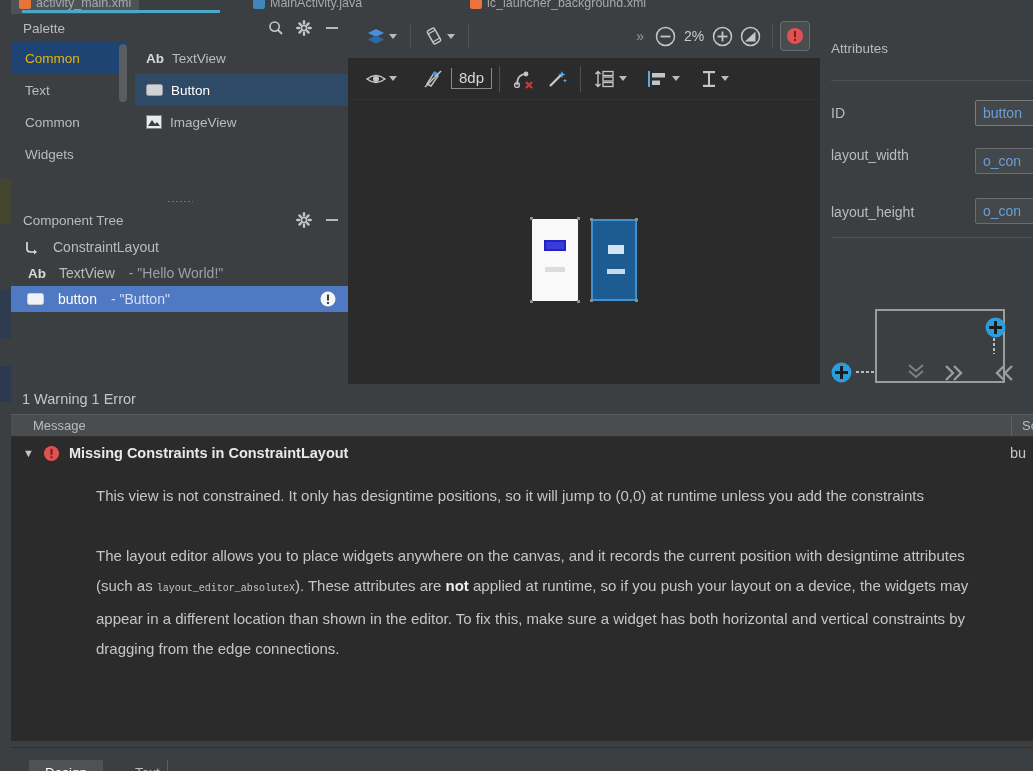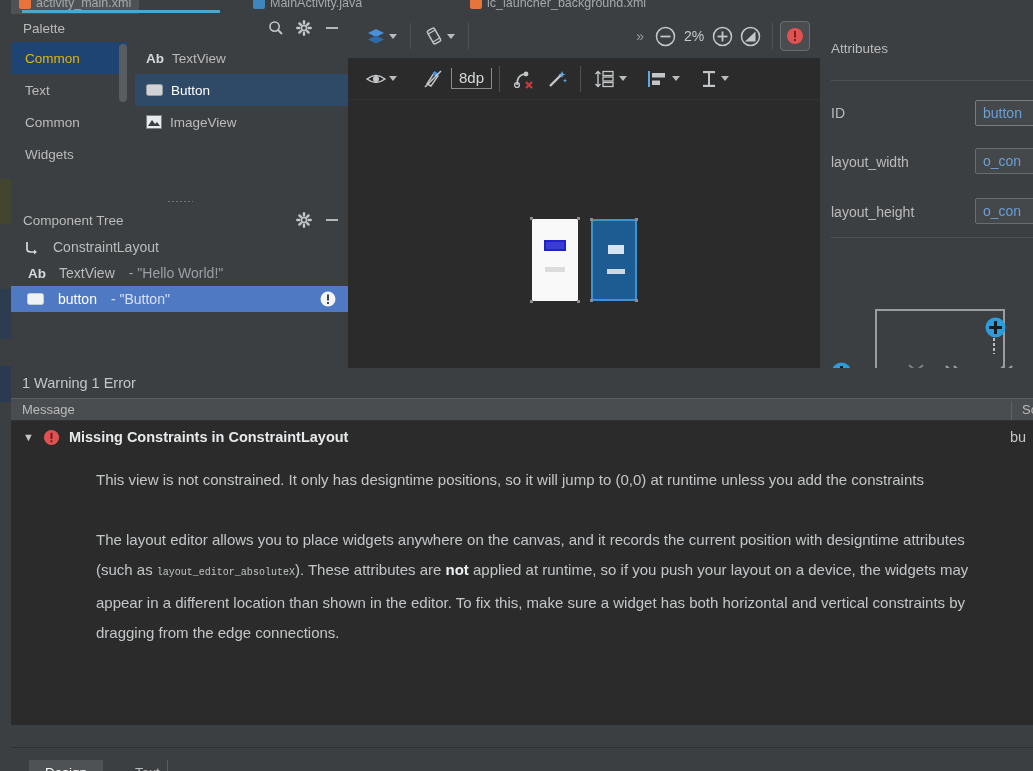--- a/index.html
+++ b/index.html
@@ -142,28 +142,28 @@
 
   
   .cwidget { position: absolute; left: 0; top: 210px; width: 213px; height: 164px; }
   .cw-box { position: absolute; left: 55px; top: 65px; width: 130px; height: 74px; border: 2px solid #9a9d9f; }
   .cw-anchor { position: absolute; width: 21px; height: 21px; }
   .cw-dots { position: absolute; height: 4px;
              background-image: radial-gradient(#b9bcbd 40%, transparent 41%);
              background-size: 5px 4px; }
 
   
-  .problems { position: absolute; left: 11px; top: 368px; width: 1022px; height: 357px; background: #3c3f41; }
+  .problems { position: absolute; left: 11px; top: 384px; width: 1022px; height: 357px; background: #3c3f41; }
   .prob-title { height: 30px; display: flex; align-items: center; padding-left: 11px; font-size: 14.5px; color: #c3c6c8; }
   .prob-colhdr {
     position: absolute; left: 0; top: 30px; width: 1022px; height: 23px;
     background: #4a4d4f; border-top: 1px solid #5a5d5f; border-bottom: 1px solid #2f3133;
     display: flex; align-items: center;
   }
-  .prob-colhdr .ch { font-size: 13px; color: #bbbbbb; padding-left: 11px; }
+  .prob-colhdr .ch { font-size: 13px; color: #bbbbbb; padding-left: 22px; }
   .prob-colhdr .chsep { position: absolute; left: 1000px; top: 2px; width: 1px; height: 19px; background: #5f6264; }
   .prob-colhdr .ch2 { position: absolute; left: 1011px; font-size: 13px; color: #bbbbbb; }
 
   .prob-body { position: absolute; left: 0; top: 53px; width: 1022px; height: 304px; background: #2b2b2b; }
   .prob-row { position: relative; height: 32px; display: flex; align-items: center; padding-left: 12px; gap: 9px; }
   .prob-row .ttl { font-size: 14.5px; font-weight: bold; color: #e6e8ea; }
   .prob-src { position: absolute; left: 999px; top: 8px; font-size: 14.5px; color: #c3c6c8; white-space: nowrap; }
 
   .prob-text { position: absolute; left: 85px; top: 44px; width: 900px; font-size: 15px; color: #c3c6c8; line-height: 30px; }
   .prob-text p { margin-bottom: 30px; }
@@ -476,21 +476,21 @@
     </div>
     <div class="attrs-div"></div>
 
     <div class="arow" style="top:68px;">
       <span class="alabel">ID</span>
     </div>
     <div class="afield edit" style="top:66px;">
       <span>button</span>
     </div>
 
-    <div class="arow" style="top:117px;">
+    <div class="arow" style="top:110px;">
       <span class="alabel">layout_width</span>
     </div>
     <div class="afield" style="top:114px;">
       <span>o_con</span>
     </div>
 
     <div class="arow" style="top:167px;align-items:center;">
       <span class="alabel">layout_height</span>
     </div>
     <div class="afield" style="top:164px;">

